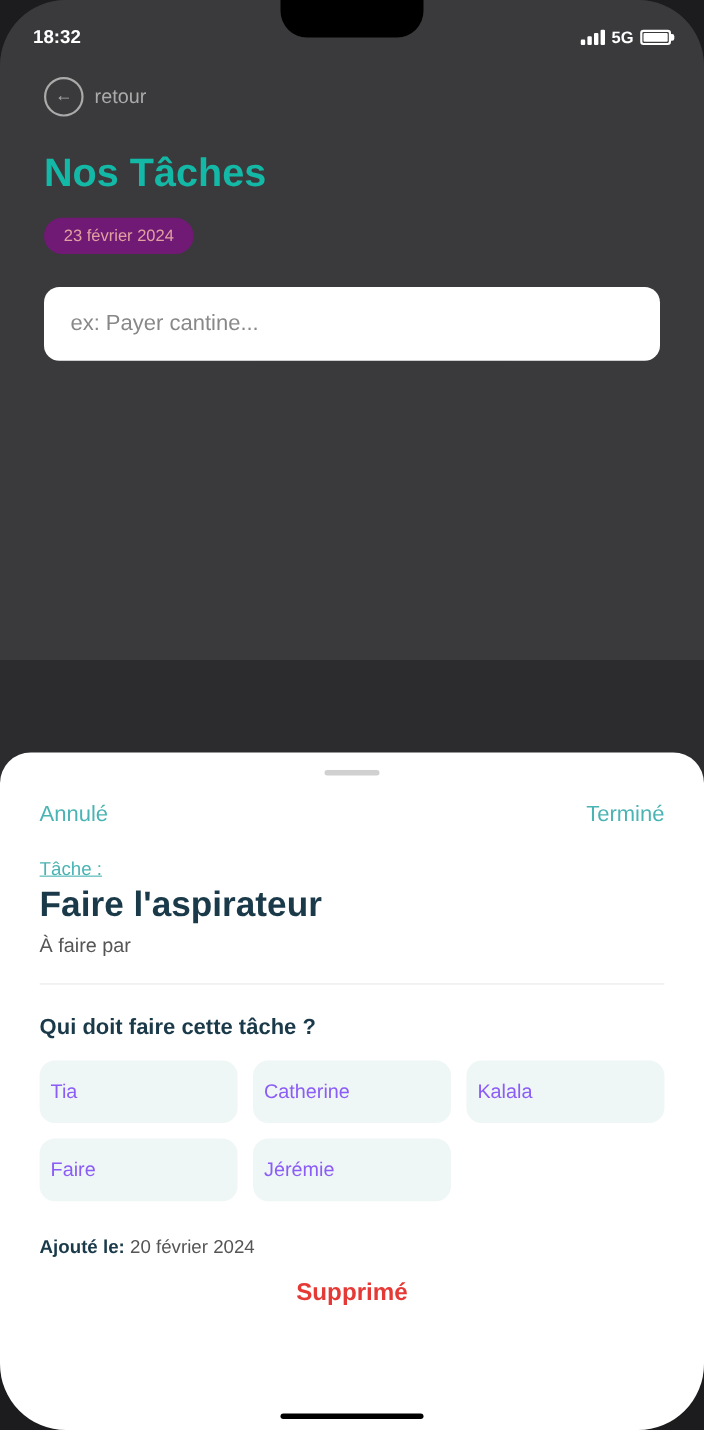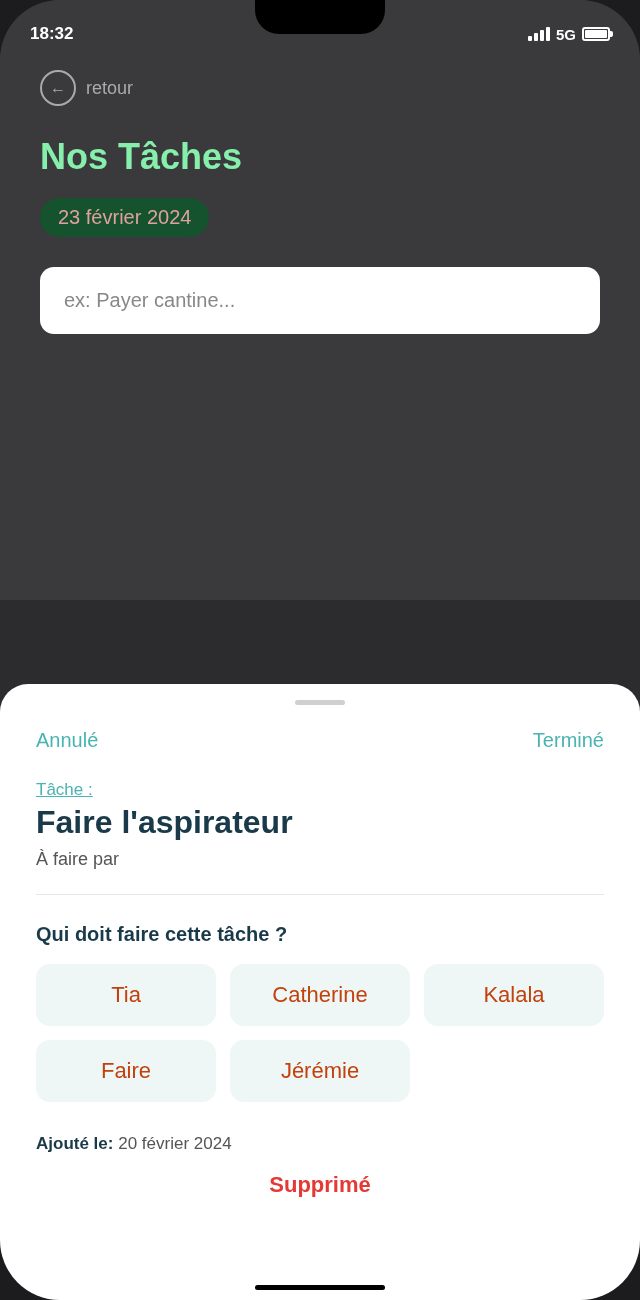--- a/index.html
+++ b/index.html
@@ -145,32 +145,32 @@
       color: #aaa;
       font-size: 16px;
     }
 
     .back-text {
       color: #aaa;
       font-size: 18px;
     }
 
     .bg-title {
-      color: #86efac;
+      color: #14b8a6;
       font-size: 36px;
       font-weight: 800;
       margin-bottom: 20px;
     }
 
     .date-badge {
-      background: #14532d;
+      background: #701a75;
       color: #e0a0a0;
       padding: 8px 18px;
       border-radius: 20px;
-      font-size: 20px;
+      font-size: 15px;
       display: inline-block;
       margin-bottom: 30px;
     }
 
     .input-placeholder {
       background: #ffffff;
       border-radius: 14px;
       padding: 22px 24px;
       color: #888;
       font-size: 20px;
@@ -261,23 +261,23 @@
       grid-template-columns: 1fr 1fr 1fr;
       gap: 14px;
       margin-bottom: 32px;
     }
 
     .assignee-btn {
       background: #eef6f6;
       border: none;
       border-radius: 14px;
       padding: 18px 10px;
-      font-size: 22px;
-      color: #c2410c;
-      text-align: center;
+      font-size: 18px;
+      color: #8b5cf6;
+      text-align: left;
       cursor: pointer;
       font-family: inherit;
     }
 
     .assignee-btn.empty {
       background: transparent;
       pointer-events: none;
     }
 
     .added-date {

